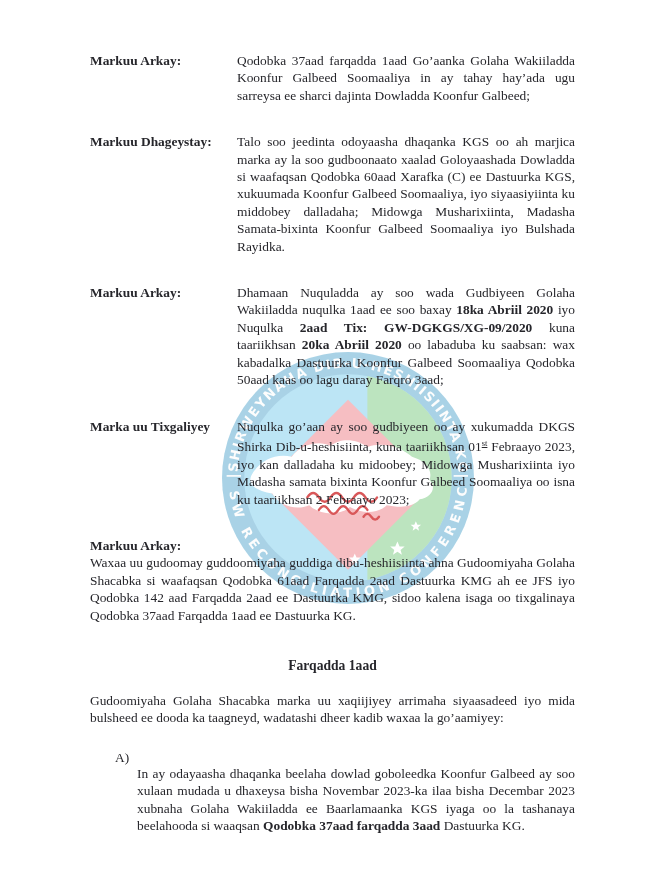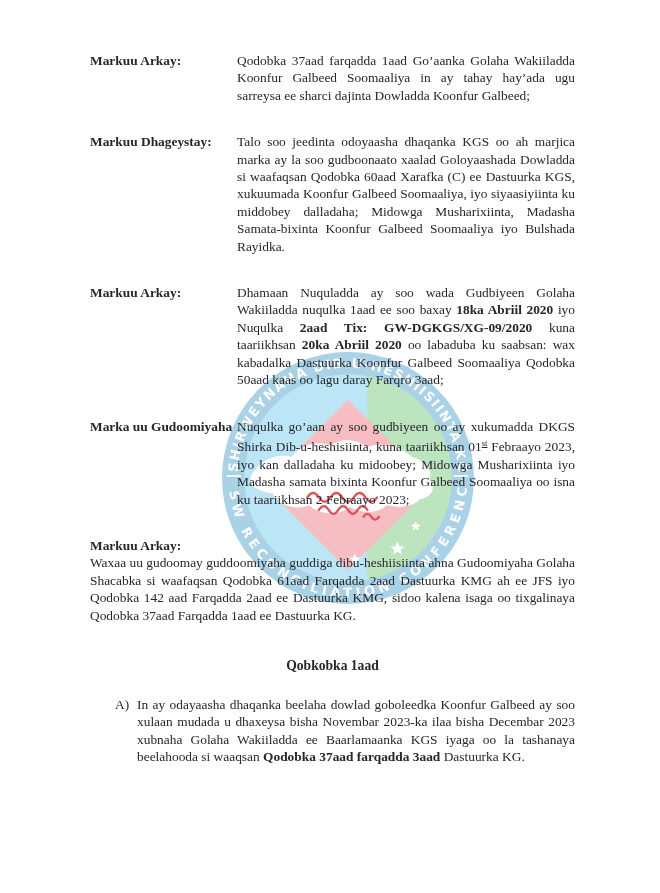--- a/index.html
+++ b/index.html
@@ -14,21 +14,21 @@
   .sec-label{font-weight:bold;font-size:13.4px;line-height:17.4px;}
   .para{font-size:13.4px;line-height:17.4px;text-align:justify;}
   .seg-b{font-weight:bold;}
   .seg-sup{vertical-align:super;font-size:8.5px;text-decoration:underline;}
   .closing{}
   .article-heading{margin-top:34px;text-align:center;font-weight:bold;font-size:13.6px;}
   .intro{margin-top:18px;}
   .list{margin-top:22px;padding-left:25px;}
   .list-item{display:flex;}
   .item-marker{flex:none;width:22px;font-size:13.4px;line-height:17.4px;}
-  .item-text{flex:1;}
+  .item-text{flex:1;margin-top:16px;}
 </style>
 </head>
 <body>
 
 <div class="page">
 
   <svg class="seal" width="252" height="252" viewBox="0 0 260 260" xmlns="http://www.w3.org/2000/svg">
     <defs>
       <clipPath id="innerClip">
           <circle cx="130" cy="130" r="107"></circle>
@@ -74,30 +74,31 @@
     <div class="sections">
       <div class="sec-label">Markuu Arkay:</div>
       <div class="para">Qodobka 37aad farqadda 1aad Go’aanka Golaha Wakiiladda Koonfur Galbeed Soomaaliya in ay tahay hay’ada ugu sarreysa ee sharci dajinta Dowladda Koonfur Galbeed;</div>
 
       <div class="sec-label">Markuu Dhageystay:</div>
       <div class="para">Talo soo jeedinta odoyaasha dhaqanka KGS oo ah marjica marka ay la soo gudboonaato xaalad Goloyaashada Dowladda si waafaqsan Qodobka 60aad Xarafka (C) ee Dastuurka KGS, xukuumada Koonfur Galbeed Soomaaliya, iyo siyaasiyiinta ku middobey dalladaha; Midowga Musharixiinta, Madasha Samata-bixinta Koonfur Galbeed Soomaaliya iyo Bulshada Rayidka.</div>
 
       <div class="sec-label">Markuu Arkay:</div>
       <div class="para"><span>Dhamaan Nuquladda ay soo wada Gudbiyeen Golaha Wakiiladda nuqulka 1aad ee soo baxay </span><span class="seg-b">18ka Abriil 2020</span><span> iyo Nuqulka </span><span class="seg-b">2aad Tix: GW-DGKGS/XG-09/2020</span><span> kuna taariikhsan </span><span class="seg-b">20ka Abriil 2020</span><span> oo labaduba ku saabsan: wax kabadalka Dastuurka Koonfur Galbeed Soomaaliya Qodobka 50aad kaas oo lagu daray Farqro 3aad;</span></div>
 
-      <div class="sec-label">Marka uu Gudoomiyaha</div>
+      <div class="sec-label">Marka uu Tixgaliyey</div>
       <div class="para"><span>Nuqulka go’aan ay soo gudbiyeen oo ay xukumadda DKGS Shirka Dib-u-heshisiinta, kuna taariikhsan 01</span><span class="seg-sup">st</span><span> Febraayo 2023, iyo kan dalladaha ku midoobey; Midowga Musharixiinta iyo Madasha samata bixinta Koonfur Galbeed Soomaaliya oo isna ku taariikhsan 2 Febraayo 2023;</span></div>
 
       <div class="sec-label">Markuu Arkay:</div>
     </div>
 
     <div class="para closing">Waxaa uu gudoomay guddoomiyaha guddiga dibu-heshiisiinta ahna Gudoomiyaha Golaha Shacabka si waafaqsan Qodobka 61aad Farqadda 2aad Dastuurka KMG ah ee JFS iyo Qodobka 142 aad Farqadda 2aad ee Dastuurka KMG, sidoo kalena isaga oo tixgalinaya Qodobka 37aad Farqadda 1aad ee Dastuurka KG.</div>
 
-    <div class="article-heading">Qobkobka 1aad</div>
+    <div class="article-heading">Farqadda 1aad</div>
 
+    <div class="para intro">Gudoomiyaha Golaha Shacabka marka uu xaqiijiyey arrimaha siyaasadeed iyo mida bulsheed ee dooda ka taagneyd, wadatashi dheer kadib waxaa la go’aamiyey:</div>
 
     <div class="list">
       <div class="list-item">
         <span class="item-marker">A)</span>
         <span class="para item-text"><span>In ay odayaasha dhaqanka beelaha dowlad goboleedka Koonfur Galbeed ay soo xulaan mudada u dhaxeysa bisha Novembar 2023-ka ilaa bisha Decembar 2023 xubnaha Golaha Wakiiladda ee Baarlamaanka KGS iyaga oo la tashanaya beelahooda si waaqsan </span><span class="seg-b">Qodobka 37aad farqadda 3aad</span><span> Dastuurka KG.</span></span>
       </div>
     </div>
 
   </div>
 </div>

